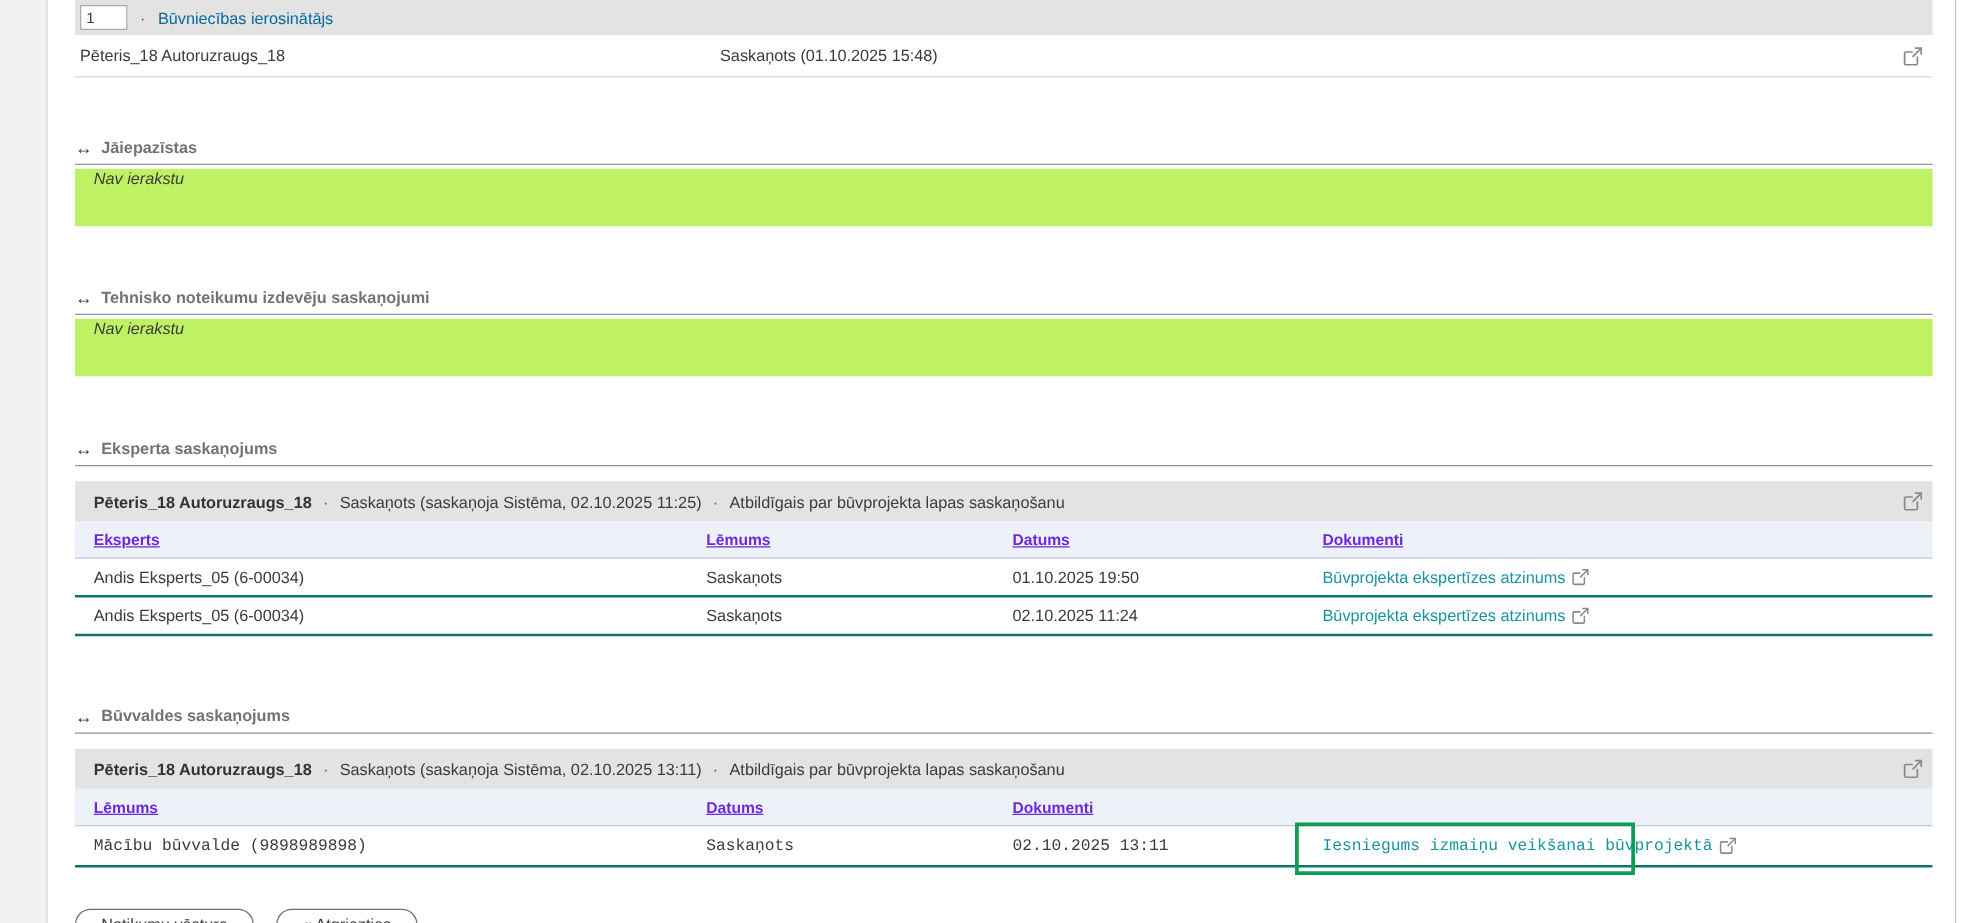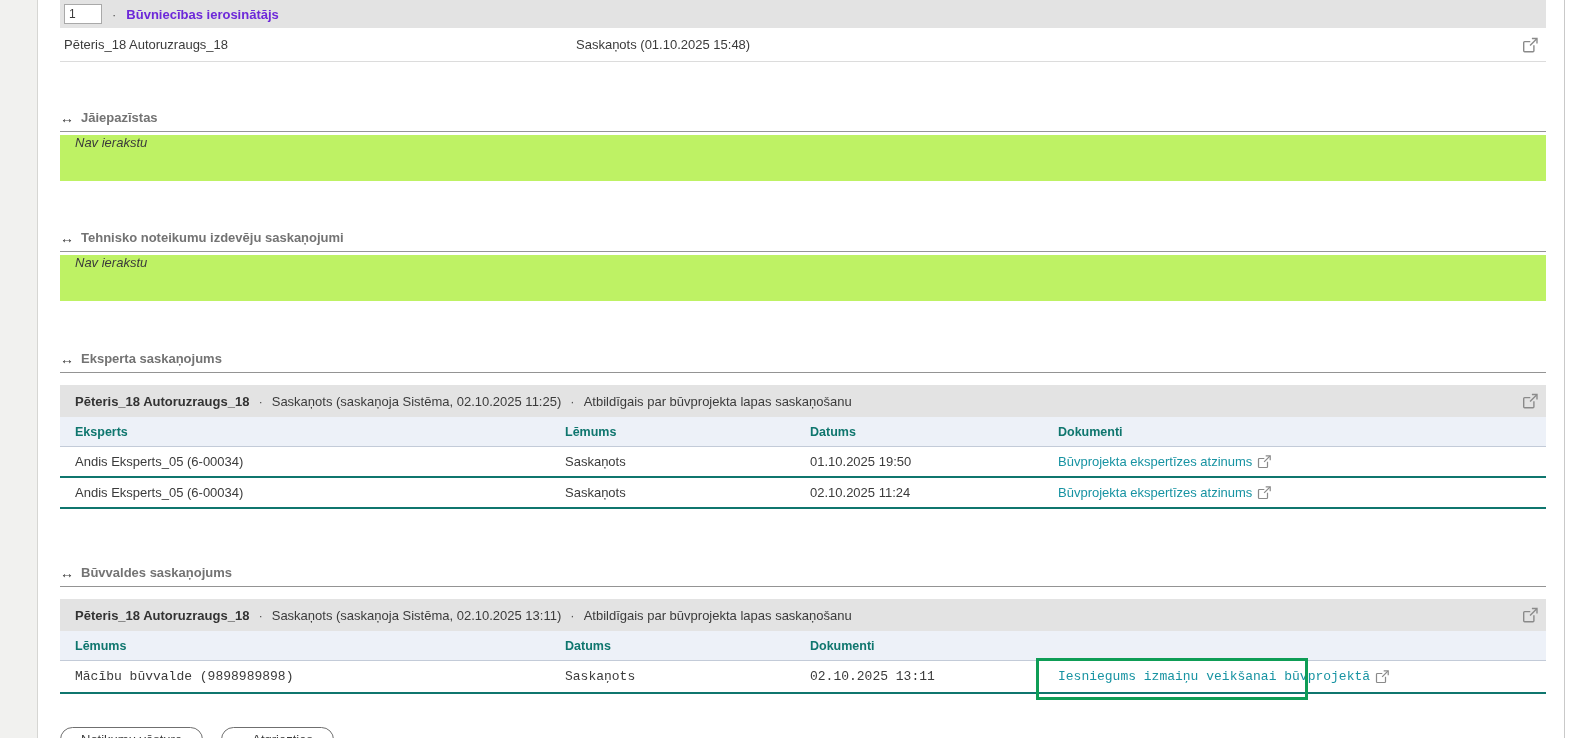--- a/index.html
+++ b/index.html
@@ -34,21 +34,21 @@
     display: flex; align-items: center;
     padding-left: 4px;
   }
   .num-input {
     width: 38px; height: 20px;
     border: 1px solid #a9a9a9; background: #fff;
     font-family: inherit; font-size: 12px; color: #3b3b3b;
     padding: 0 4px;
   }
   .initiator-bar .dot { margin: 0 10px; color: #555; }
-  .initiator-bar .bar-title { font-weight: 700; color: #6d28d9; }
+  .initiator-bar .bar-title { font-weight: 400; color: #0369a1; }
   .initiator-row {
     display: flex; align-items: center;
     height: 34px;
     border-bottom: 1px solid #dcdcdc;
     position: relative;
   }
   .initiator-row .cell-name { padding-left: 4px; width: 501px; }
   .initiator-row .cell-status { padding-left: 15px; }
   .row-ext-icon {
     position: absolute; right: 7px; top: 50%;
@@ -87,21 +87,21 @@
   .tbl-head {
     display: grid;
     grid-template-columns: 490px 245px 248px 1fr;
     background: #edf1f8;
     height: 30px;
     align-items: center;
     border-bottom: 1px solid #c3cbd8;
   }
   .tbl-head > div {
     padding-left: 15px;
-    font-weight: 700; color: #0f766e; font-size: 12.5px;
+    font-weight: 700; color: #6d28d9; font-size: 12.5px; text-decoration: underline;
   }
   .tbl-row {
     display: grid;
     grid-template-columns: 490px 245px 248px 1fr;
     height: 31px;
     align-items: center;
     border-bottom: 2px solid #0f766e;
     position: relative;
   }
   .tbl-row > div { padding-left: 15px; }

